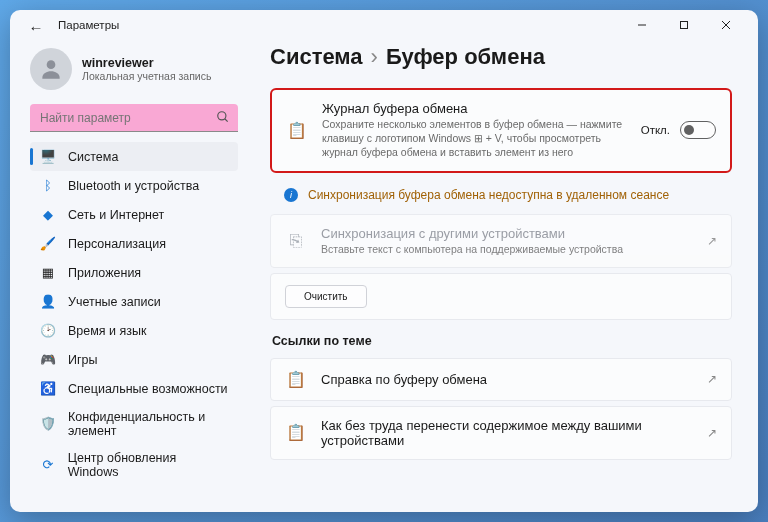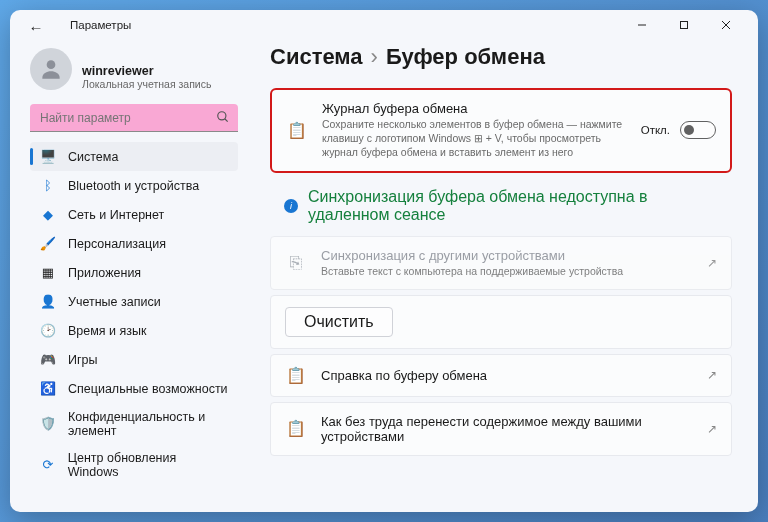--- a/index.html
+++ b/index.html
@@ -1,25 +1,25 @@
 <!DOCTYPE html>
 <html><head>
 <meta charset="utf-8">
 <style>
 * { box-sizing: border-box; margin: 0; padding: 0; font-family: "Segoe UI", sans-serif; }
 body { background: linear-gradient(135deg, #5fa8e8 0%, #4a7fbf 100%); width: 768px; height: 522px; overflow: hidden; padding: 10px; }
 .window { background: #f5f7fb; border-radius: 10px; width: 100%; height: 100%; display: flex; flex-direction: column; box-shadow: 0 8px 32px rgba(0,0,0,0.28); overflow: hidden; }
 .titlebar { display: flex; align-items: center; padding: 4px 12px; height: 30px; }
 .back-btn { width: 28px; height: 28px; display: flex; align-items: center; justify-content: center; font-size: 15px; color: #222; cursor: pointer; }
-.titlebar-title { font-size: 11.5px; color: #222; margin-left: 20px; }
+.titlebar-title { font-size: 11.5px; color: #222; margin-left: 8px; }
 .win-controls { margin-left: auto; display: flex; gap: 2px; }
 .win-ctrl { width: 40px; height: 24px; display: flex; align-items: center; justify-content: center; color: #333; font-size: 10px; cursor: pointer; }
 .content { flex: 1; display: flex; overflow: hidden; }
 .sidebar { width: 240px; padding: 4px 8px 8px 20px; display: flex; flex-direction: column; overflow: hidden; }
-.user-row { display: flex; align-items: flex-end; gap: 10px; padding: 4px 0 10px; }
+.user-row { display: flex; align-items: center; gap: 10px; padding: 4px 0 10px; }
 .avatar { width: 42px; height: 42px; border-radius: 50%; background: #d0d4da; display: flex; align-items: center; justify-content: center; }
 .avatar svg { width: 26px; height: 26px; fill: #8c9099; }
 .user-name { font-size: 12.5px; font-weight: 600; color: #1a1a1a; }
 .user-sub { font-size: 10.5px; color: #666; }
 .search-wrap { position: relative; margin: 4px 4px 10px 0; }
 .search { width: 100%; height: 28px; border: none; border-bottom: 1px solid #8a8a8a; background: #f9a8d4; border-radius: 4px 4px 0 0; padding: 0 30px 0 10px; font-size: 12px; outline: none; }
 .search-ico { position: absolute; right: 8px; top: 6px; color: #555; font-size: 13px; }
 .nav { flex: 1; overflow-y: auto; padding-right: 4px; }
 .nav-item { display: flex; align-items: center; gap: 12px; padding: 6.5px 10px; border-radius: 4px; font-size: 12.5px; color: #1a1a1a; cursor: pointer; position: relative; }
 .nav-item.active { background: #eceef3; }
@@ -34,23 +34,23 @@
 .card-ico { width: 22px; display: flex; align-items: center; justify-content: center; color: #3a3a3a; font-size: 16px; flex-shrink: 0; }
 .card-body { flex: 1; }
 .card-title { font-size: 13px; color: #1a1a1a; }
 .card-sub { font-size: 10.5px; color: #6a6a6a; line-height: 1.35; margin-top: 1px; }
 .toggle-wrap { display: flex; align-items: center; gap: 10px; }
 .toggle-label { font-size: 11.5px; color: #1a1a1a; text-align: right; }
 .toggle { width: 36px; height: 18px; border: 1px solid #616161; border-radius: 9px; background: #fdfdfd; position: relative; cursor: pointer; }
 .toggle::after { content: ""; position: absolute; left: 3px; top: 3px; width: 10px; height: 10px; border-radius: 50%; background: #616161; }
 .info-row { display: flex; align-items: center; gap: 10px; padding: 10px 14px 12px; }
 .info-ico { width: 14px; height: 14px; border-radius: 50%; background: #1976d2; color: #fff; display: flex; align-items: center; justify-content: center; font-size: 9px; font-style: italic; flex-shrink: 0; }
-.info-text { font-size: 16px; color: #15803d; }
+.info-text { font-size: 12px; color: #a16207; }
 .ext-ico { color: #888; font-size: 12px; }
-.btn { border: 1px solid #d0d2d8; background: #fdfdfe; border-radius: 4px; padding: 5px 18px; font-size: 16px; color: #1a1a1a; cursor: pointer; }
+.btn { border: 1px solid #d0d2d8; background: #fdfdfe; border-radius: 4px; padding: 5px 18px; font-size: 10px; color: #1a1a1a; cursor: pointer; }
 .section-h { font-size: 12.5px; font-weight: 600; color: #1a1a1a; margin: 14px 2px 10px; }
 ::-webkit-scrollbar { width: 3px; }
 ::-webkit-scrollbar-thumb { background: #c3c6cc; border-radius: 2px; }
 </style>
 </head>
 <body>
 
 <div class="window">
   <div class="titlebar">
     <div class="back-btn">←</div>
@@ -176,20 +176,21 @@
           <div class="card-title" style="color:#8a8e96">Синхронизация с другими устройствами</div>
           <div class="card-sub">Вставьте текст с компьютера на поддерживаемые устройства</div>
         </div>
         <span class="ext-ico">↗</span>
       </div>
 
       <div class="card">
         <button class="btn">Очистить</button>
       </div>
 
+      <div class="section-h">Ссылки по теме</div>
 
       <div class="card">
         <div class="card-ico">📋</div>
         <div class="card-body">
           <div class="card-title">Справка по буферу обмена</div>
         </div>
         <span class="ext-ico">↗</span>
       </div>
 
       <div class="card">

